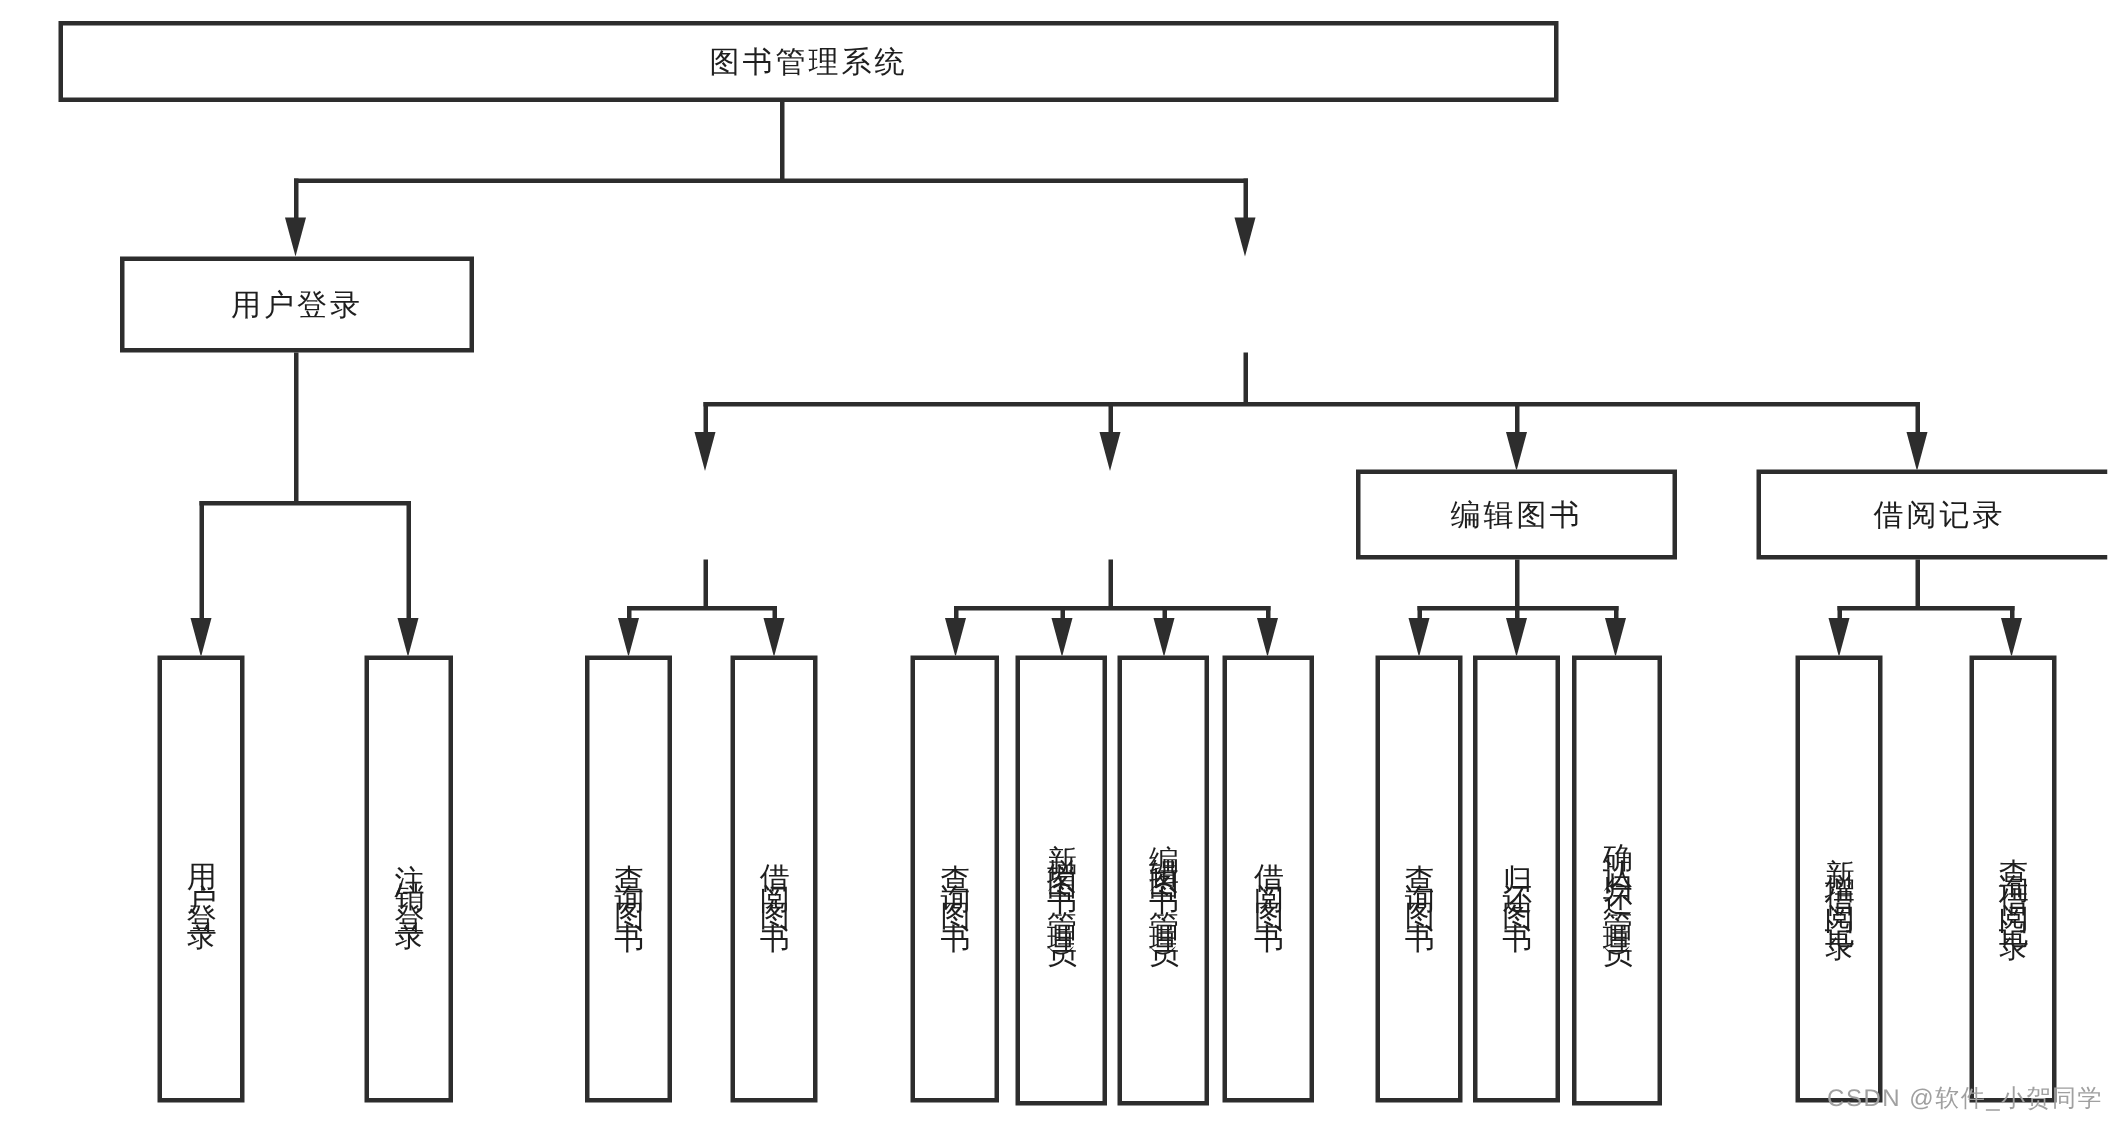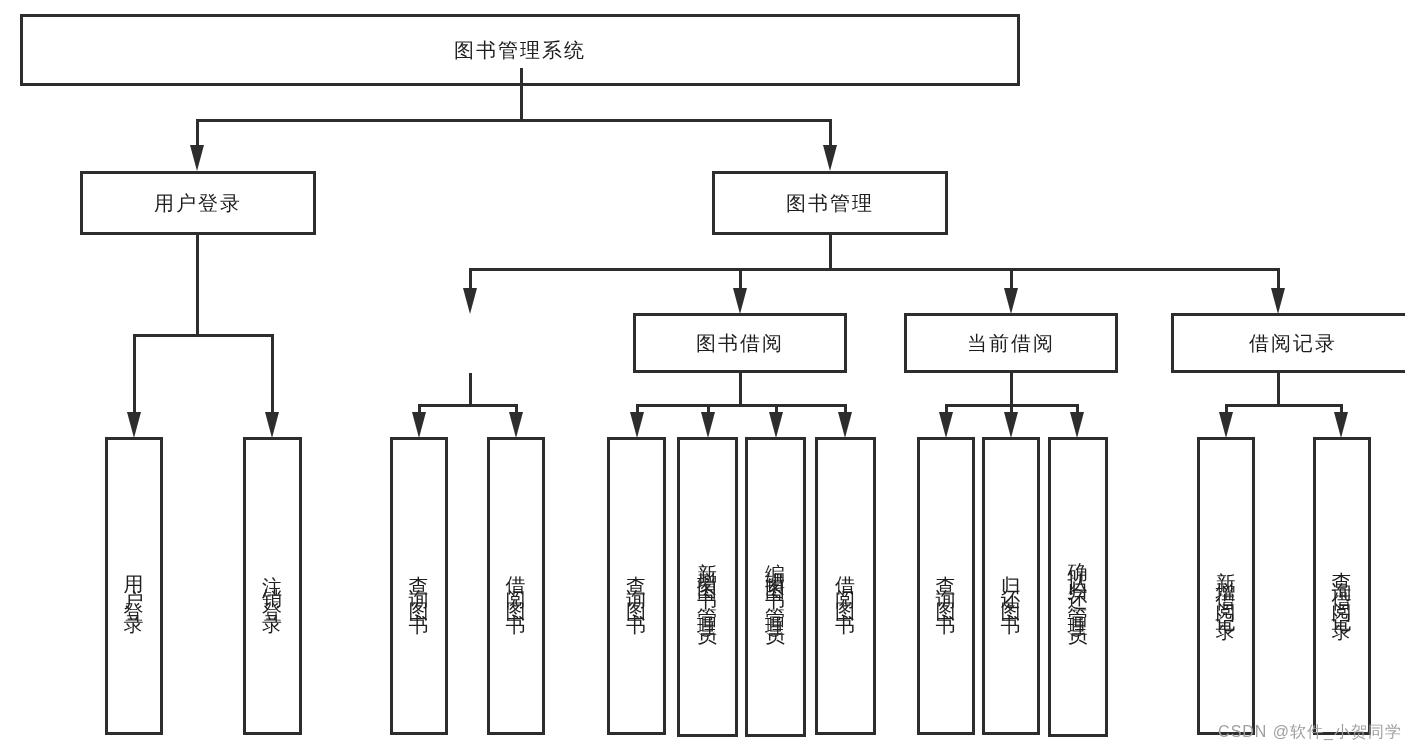--- a/index.html
+++ b/index.html
@@ -49,52 +49,50 @@
     color: #a0a0a0;
     letter-spacing: 1px;
     white-space: nowrap;
   }
 </style>
 </head>
 <body>
 
 <div id="canvas">
 
-  <div class="box box-h" style="left:20px; top:14px; width:1000px; height:72px;">图书管理系统</div>
+  <div class="box box-h" style="left:39px; top:14px; width:1000px; height:54px;">图书管理系统</div>
 
   <div class="vline" style="left:520px; top:68px; height:53px;"></div>
   <div class="hline" style="left:196px; top:119px; width:636px;"></div>
   <div class="vline" style="left:196px; top:119px; height:28px;"></div>
   <div class="vline" style="left:829px; top:119px; height:28px;"></div>
   <div class="arrow" style="left:190px; top:145px;"></div>
   <div class="arrow" style="left:823px; top:145px;"></div>
 
   <div class="box box-h" style="left:80px; top:171px; width:236px; height:64px;">用户登录</div>
-  <div class="box box-h" style="left:712px; top:171px; width:236px; height:64px;">图书管理</div>
 
   <div class="vline" style="left:196px; top:235px; height:101px;"></div>
   <div class="hline" style="left:133px; top:334px; width:141px;"></div>
   <div class="vline" style="left:133px; top:334px; height:80px;"></div>
   <div class="vline" style="left:271px; top:334px; height:80px;"></div>
   <div class="arrow" style="left:127px; top:412px;"></div>
   <div class="arrow" style="left:265px; top:412px;"></div>
 
   <div class="vline" style="left:829px; top:235px; height:35px;"></div>
   <div class="hline" style="left:469px; top:268px; width:811px;"></div>
   <div class="vline" style="left:469px; top:268px; height:22px;"></div>
   <div class="vline" style="left:739px; top:268px; height:22px;"></div>
   <div class="vline" style="left:1010px; top:268px; height:22px;"></div>
   <div class="vline" style="left:1277px; top:268px; height:22px;"></div>
   <div class="arrow" style="left:463px; top:288px;"></div>
   <div class="arrow" style="left:733px; top:288px;"></div>
   <div class="arrow" style="left:1004px; top:288px;"></div>
   <div class="arrow" style="left:1271px; top:288px;"></div>
 
-  <div class="box box-h" style="left:633px; top:313px; width:214px; height:60px;">图书借阅</div>
-  <div class="box box-h" style="left:904px; top:313px; width:214px; height:60px;">当前借阅</div>
+  <div class="box box-h" style="left:904px; top:313px; width:214px; height:60px;">编辑图书</div>
   <div class="box box-h" style="left:1171px; top:313px; width:244px; height:60px;">借阅记录</div>
 
   <div class="vline" style="left:469px; top:373px; height:33px;"></div>
   <div class="hline" style="left:418px; top:404px; width:100px;"></div>
   <div class="vline" style="left:418px; top:404px; height:10px;"></div>
   <div class="vline" style="left:515px; top:404px; height:10px;"></div>
   <div class="arrow" style="left:412px; top:412px;"></div>
   <div class="arrow" style="left:509px; top:412px;"></div>
 
   <div class="vline" style="left:739px; top:373px; height:33px;"></div>

